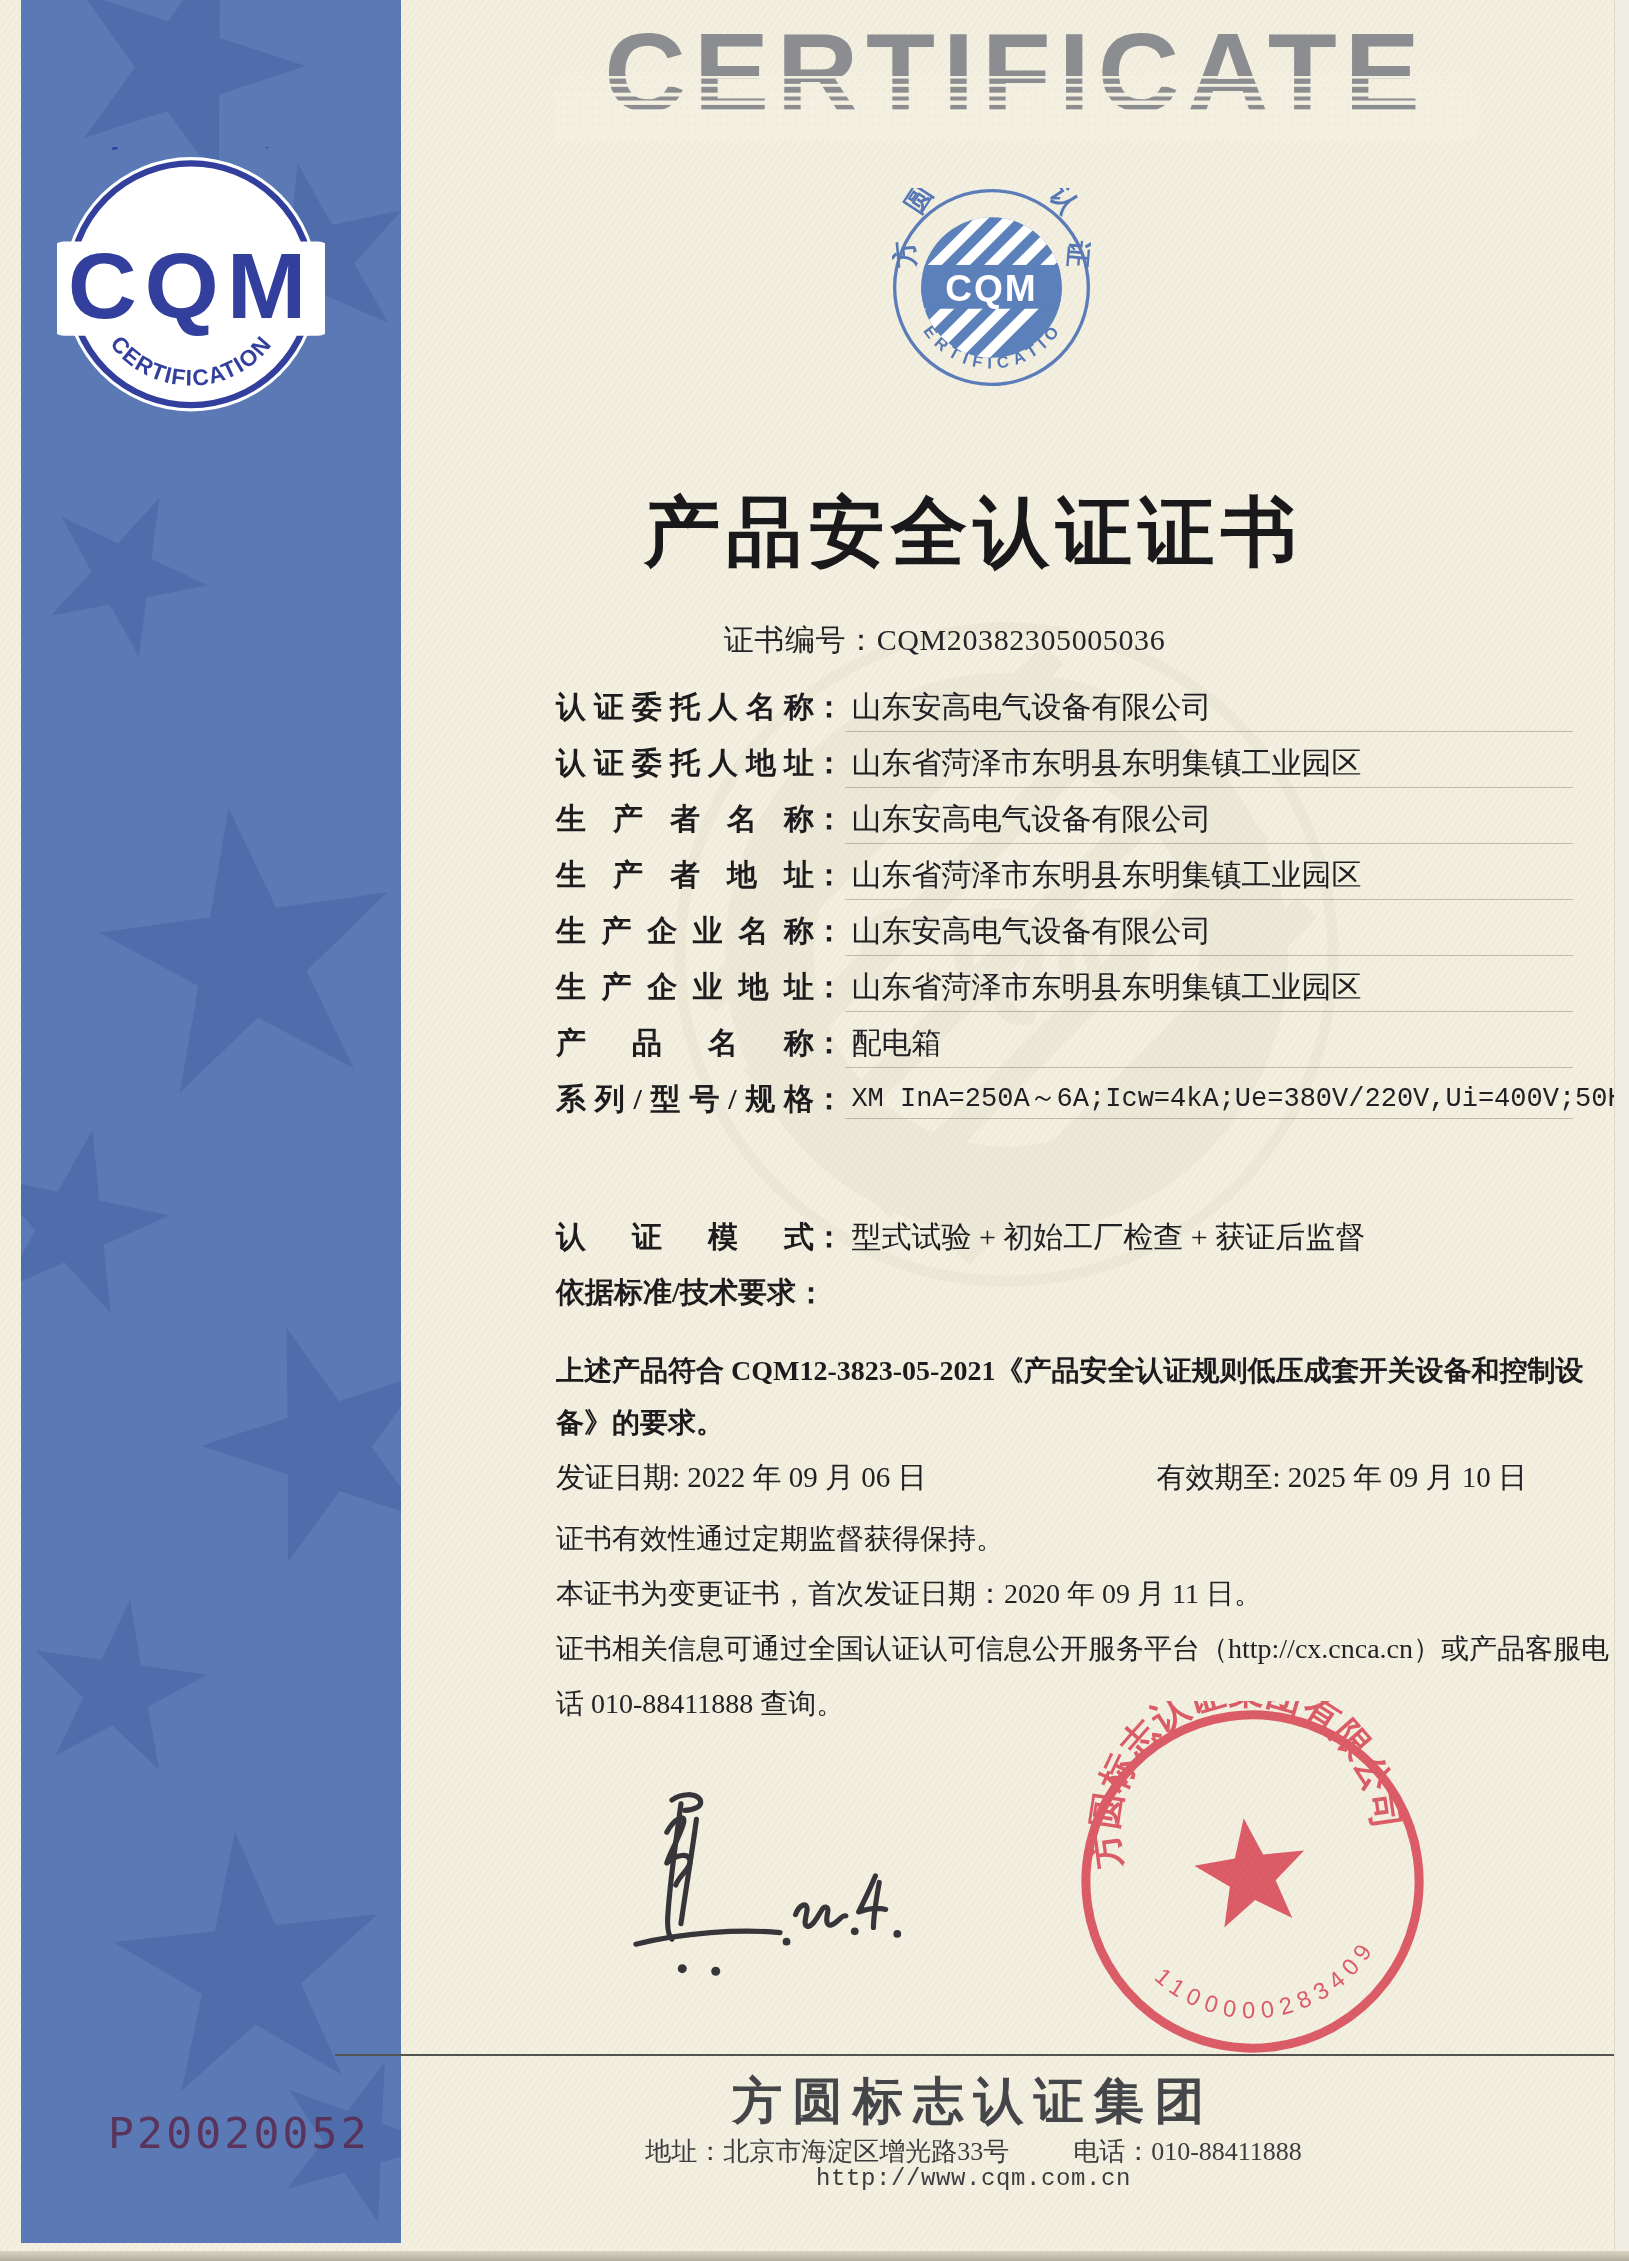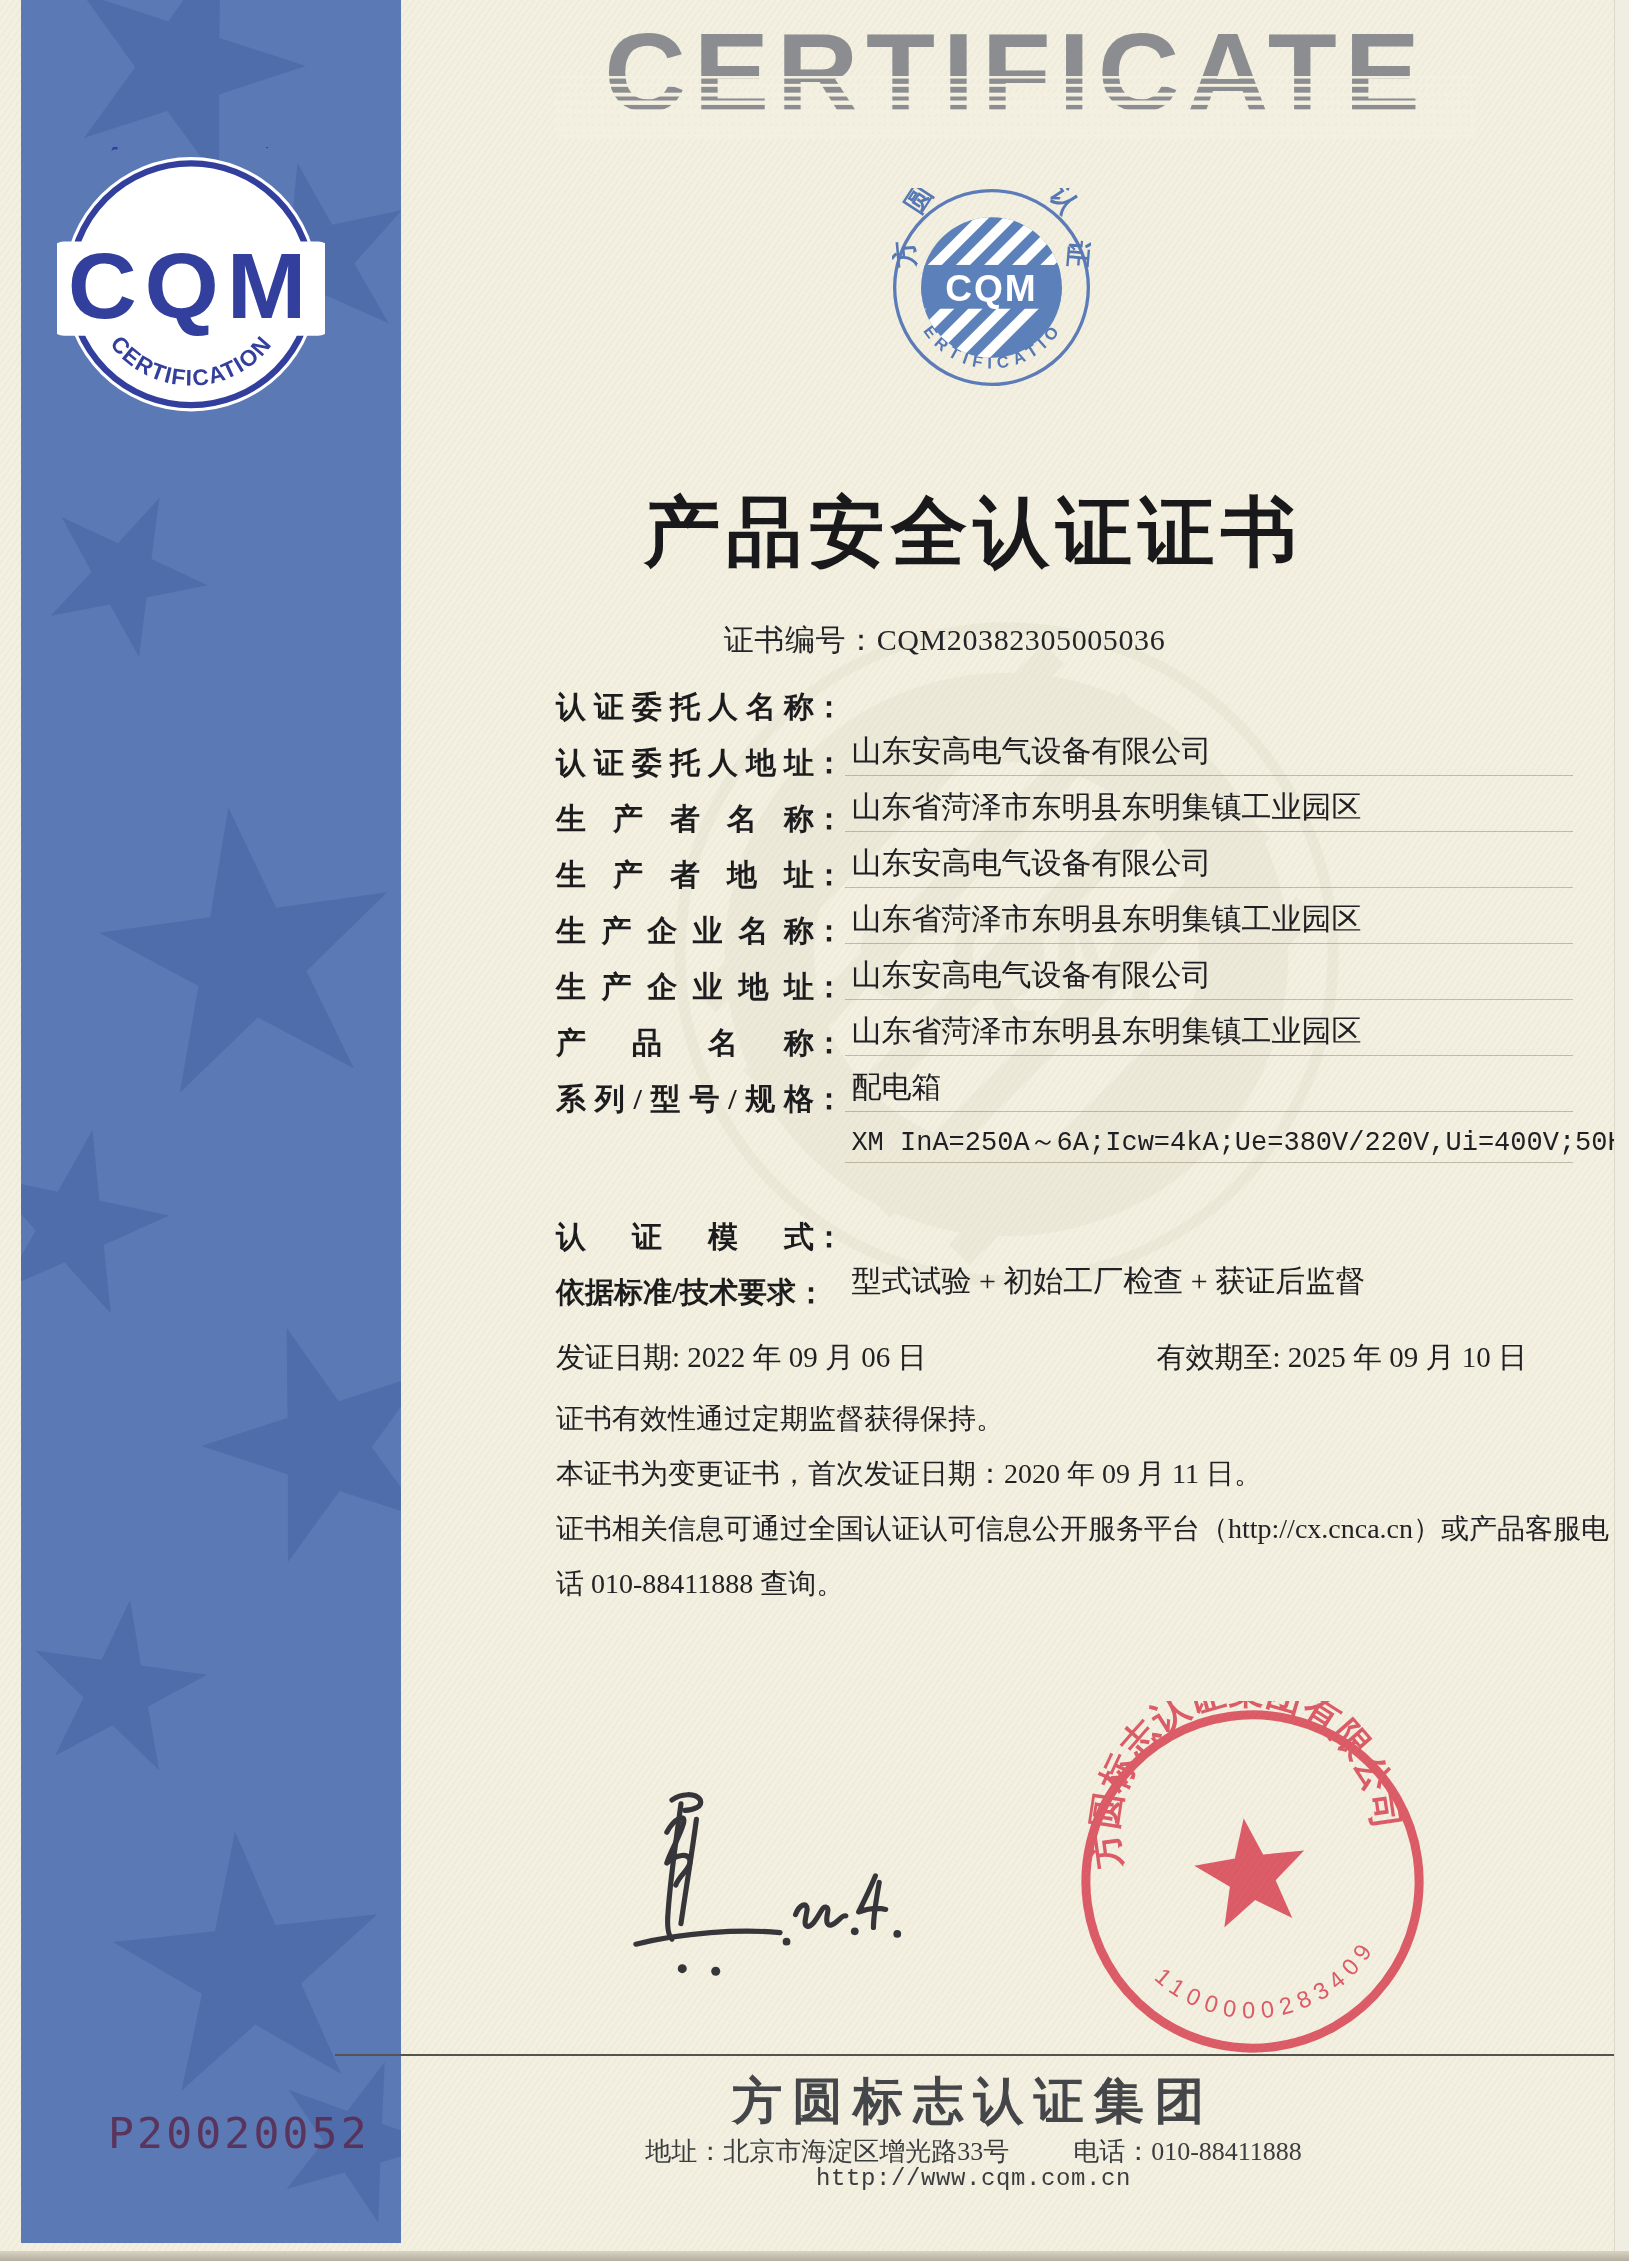--- a/index.html
+++ b/index.html
@@ -70,21 +70,21 @@
   
   .content{ position:absolute; left:556px; top:687px; width:1061px; font-size:30px; }
   .field-row{ display:flex; align-items:flex-start; height:56px; }
   .field-row.tall{ height:102px; }
   .f-label{
     width:258px; font-weight:700; color:#1c1c1f;
     text-align:justify; text-align-last:justify;
   }
   .f-label.wide{ width:auto; text-align-last:auto; font-size:29px; }
   .f-colon{ width:31px; font-weight:700; }
-  .f-value{ flex:1; color:#202024;margin-top:44px; }
+  .f-value{ flex:1; color:#202024; }
   .value-line{
     display:block; width:722px; padding:0 0 3.2px 6.4px; margin-bottom:2.6px;
     border-bottom:1.3px solid rgba(115,100,72,.38);
     white-space:nowrap;
   }
   .value-line.spec{ font-family:"Liberation Mono","DejaVu Sans Mono",monospace; font-size:27px; }
   .f-value.plain{ padding-left:6.4px; }
   .mode-row{ margin-top:36px; }
   .standard-row .f-value{ padding-left:23px; }
   .statement{ margin-top:15.5px; width:1061px; font-weight:700; font-size:28px; line-height:52px; color:#1b1b1e; }
@@ -264,20 +264,21 @@
       <span class="f-label">认证模式</span>
       <span class="f-colon">：</span>
       <span class="f-value plain">型式试验 + 初始工厂检查 + 获证后监督</span>
     </div>
 
     <div class="field-row standard-row">
       <span class="f-label wide">依据标准/技术要求</span>
       <span class="f-colon">：</span>
     </div>
 
+    <div class="statement">上述产品符合 CQM12-3823-05-2021《产品安全认证规则低压成套开关设备和控制设备》的要求。</div>
 
     <div class="dates">
       <span>发证日期: 2022 年 09 月 06 日</span>
       <span class="valid">有效期至: 2025 年 09 月 10 日</span>
     </div>
 
     <div class="notes" id="notes">
         <div>证书有效性通过定期监督获得保持。</div>
         <div>本证书为变更证书，首次发证日期：2020 年 09 月 11 日。</div>
         <div>证书相关信息可通过全国认证认可信息公开服务平台（http://cx.cnca.cn）或产品客服电话 010-88411888 查询。</div>

